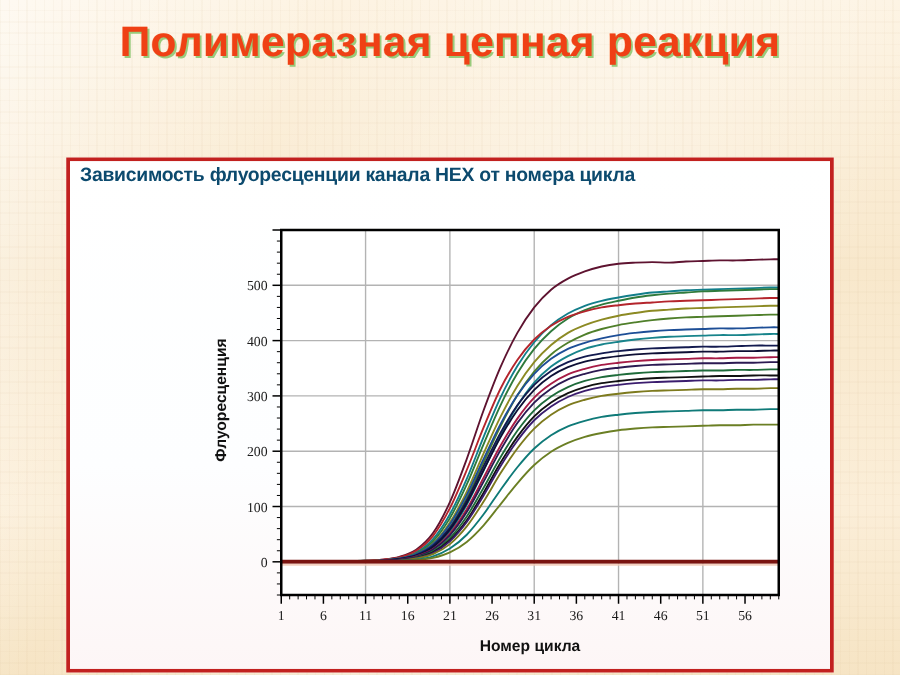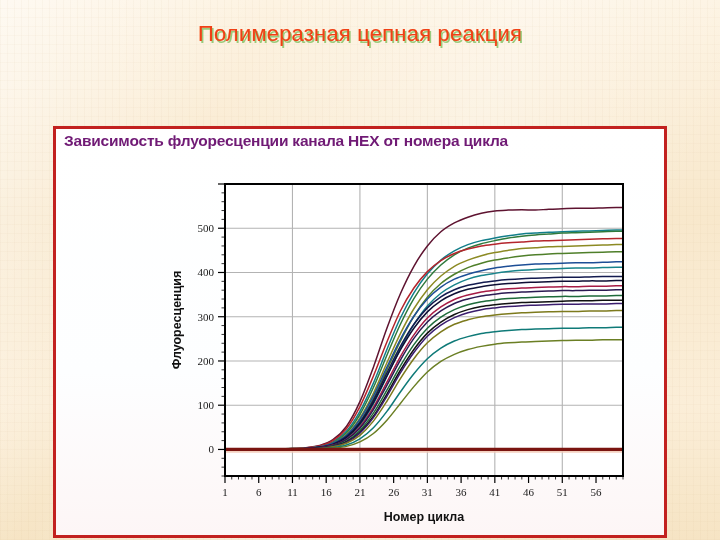--- a/index.html
+++ b/index.html
@@ -36,22 +36,22 @@
   #title-block {
     position: absolute;
     left: 0;
     top: 16px;
     width: 720px;
     text-align: center;
     z-index: 5;
   }
   .title-line {
     font-family: "Liberation Sans", sans-serif;
-    font-weight: normal;
-    font-size: 22px;
+    font-weight: bold;
+    font-size: 34px;
     line-height: 36px;
     color: #ef4015;
     letter-spacing: 0.2px;
     text-shadow:
        1.5px 1.5px 0 rgba(120,190,90,0.75),
       -0.5px -0.5px 0 rgba(255,120,60,0.35);
     white-space: nowrap;
   }
 
   
@@ -74,21 +74,21 @@
 
   
   #chart-heading {
     position: absolute;
     left: 8px;
     top: 3px;
     width: 596px;
     font-family: "Liberation Sans", sans-serif;
     font-weight: bold;
     font-size: 15.5px;
-    color: #701a75;
+    color: #0c4a6e;
     white-space: nowrap;
     letter-spacing: -0.2px;
   }
 
   
   #plot-wrap {
     position: absolute;
     left: 0;
     top: 0;
     width: 614px;

